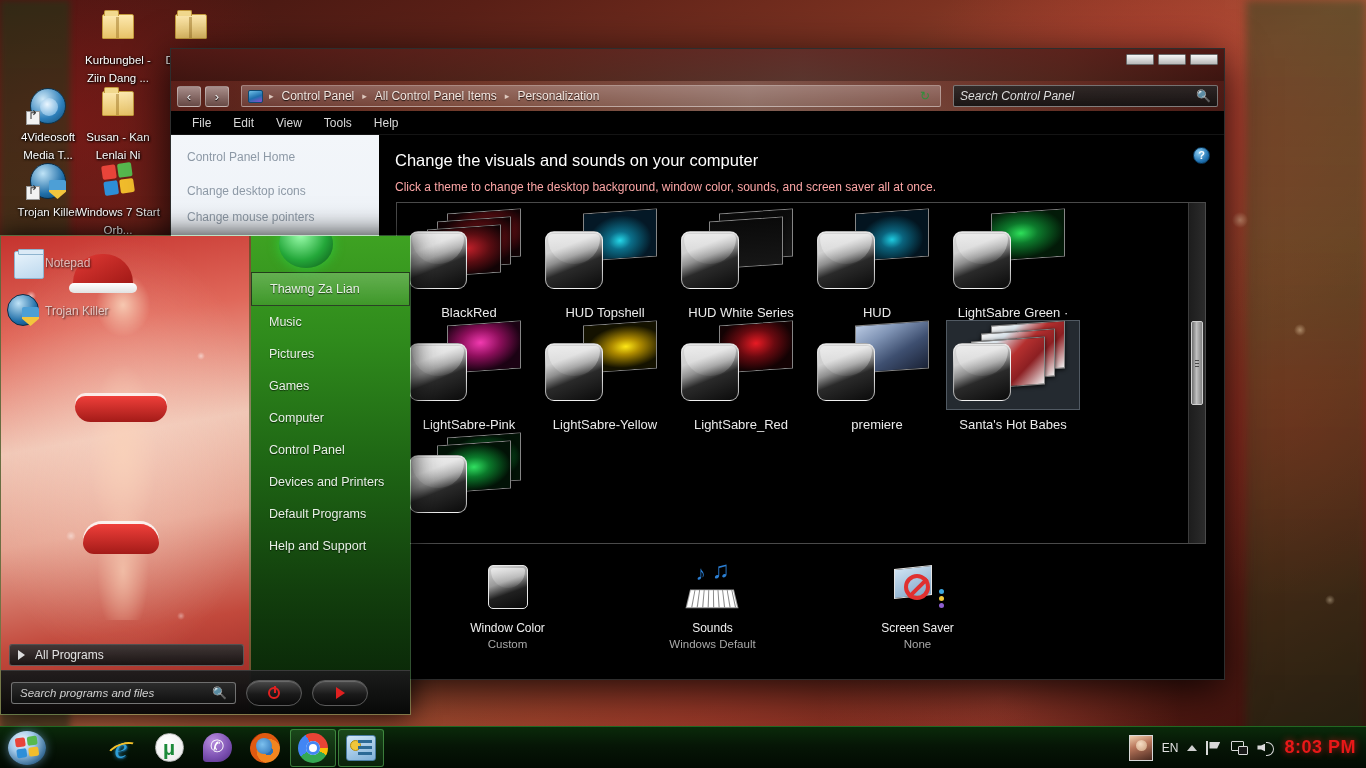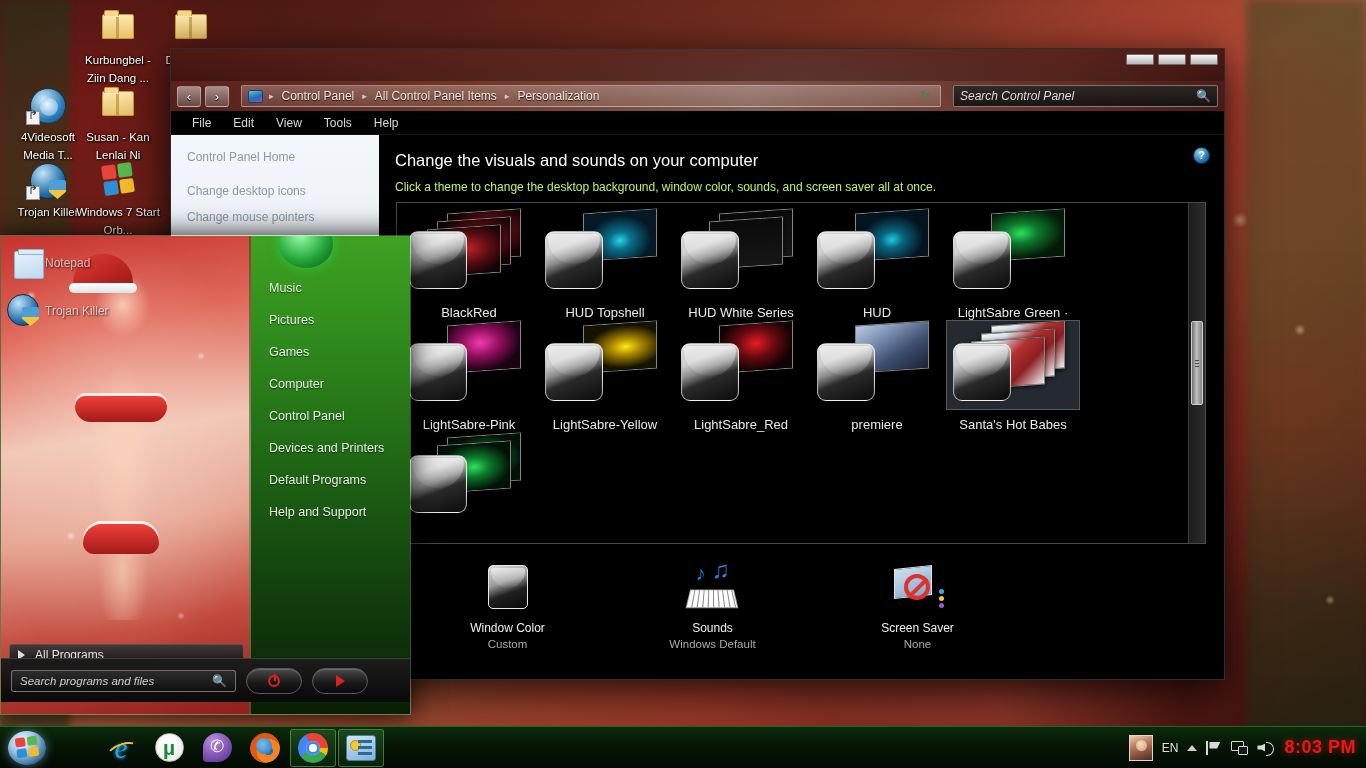--- a/index.html
+++ b/index.html
@@ -220,21 +220,21 @@
   #cp-help {
     position:absolute; right:14px; top:12px; width:17px; height:17px; border-radius:50%;
     background:radial-gradient(circle at 35% 30%, #8fd0f5, #1d6fae 65%, #0e4470);
     border:1px solid #0b3a5e; cursor:pointer;
   }
   #cp-help span {
     position:absolute; left:0; right:0; top:0; font-size:11px; color:#fff;
     text-align:center; line-height:15px; font-weight:bold;
   }
   #cp-h1 { font-size:16.5px; color:#fff; font-weight:normal; margin-bottom:10px; }
-  #cp-sub { font-size:12px; color:#bef264; margin-bottom:8px; }
+  #cp-sub { font-size:12px; color:#fca5a5; margin-bottom:8px; }
 
   
   #theme-area {
     position:relative; height:342px; margin-left:1px;
     border:1px solid #4a4a4a; background:#000; overflow:hidden;
   }
   #theme-scroll {
     position:absolute; inset:0 17px 0 0; overflow:hidden; padding:6px 0 0 4px;
   }
   .theme-row { display:flex; }
@@ -447,21 +447,21 @@
   .sm-item {
     font-size:12.5px; color:#e8f2e6; padding:9px 0 9px 18px; cursor:pointer;
     text-shadow:0 1px 1px rgba(0,0,0,.6);
   }
   .sm-item.active {
     background:linear-gradient(180deg, rgba(255,255,255,.22), rgba(255,255,255,.05));
     border:1px solid rgba(20,20,20,.7);
   }
 
   #sm-bottom {
-    position:absolute; left:0; bottom:12px; width:411px; height:44px;
+    position:absolute; left:0; bottom:0; width:411px; height:44px;
     background:linear-gradient(180deg, rgba(28,28,28,.96), rgba(8,8,8,.98));
     border-top:1px solid rgba(110,110,110,.5);
     display:flex; align-items:center; padding:0 10px; gap:10px;
   }
   #sm-searchbox {
     width:225px; height:22px; border-radius:3px;
     background:linear-gradient(180deg,#2c2c2c,#101010);
     border:1px solid rgba(150,150,150,.7);
     display:flex; align-items:center; padding:0 8px;
   }
@@ -952,20 +952,21 @@
     </div>
 
     <div id="sm-allprog">
       <span class="tri"></span>
       <span class="txt">All Programs</span>
     </div>
   </div>
 
   <div id="sm-right">
     <div id="sm-orb-top"></div>
+    <div class="sm-item active">Thawng Za Lian</div>
     <div class="sm-item">Music</div>
     <div class="sm-item">Pictures</div>
     <div class="sm-item">Games</div>
     <div class="sm-item">Computer</div>
     <div class="sm-item">Control Panel</div>
     <div class="sm-item">Devices and Printers</div>
     <div class="sm-item">Default Programs</div>
     <div class="sm-item">Help and Support</div>
   </div>
 

